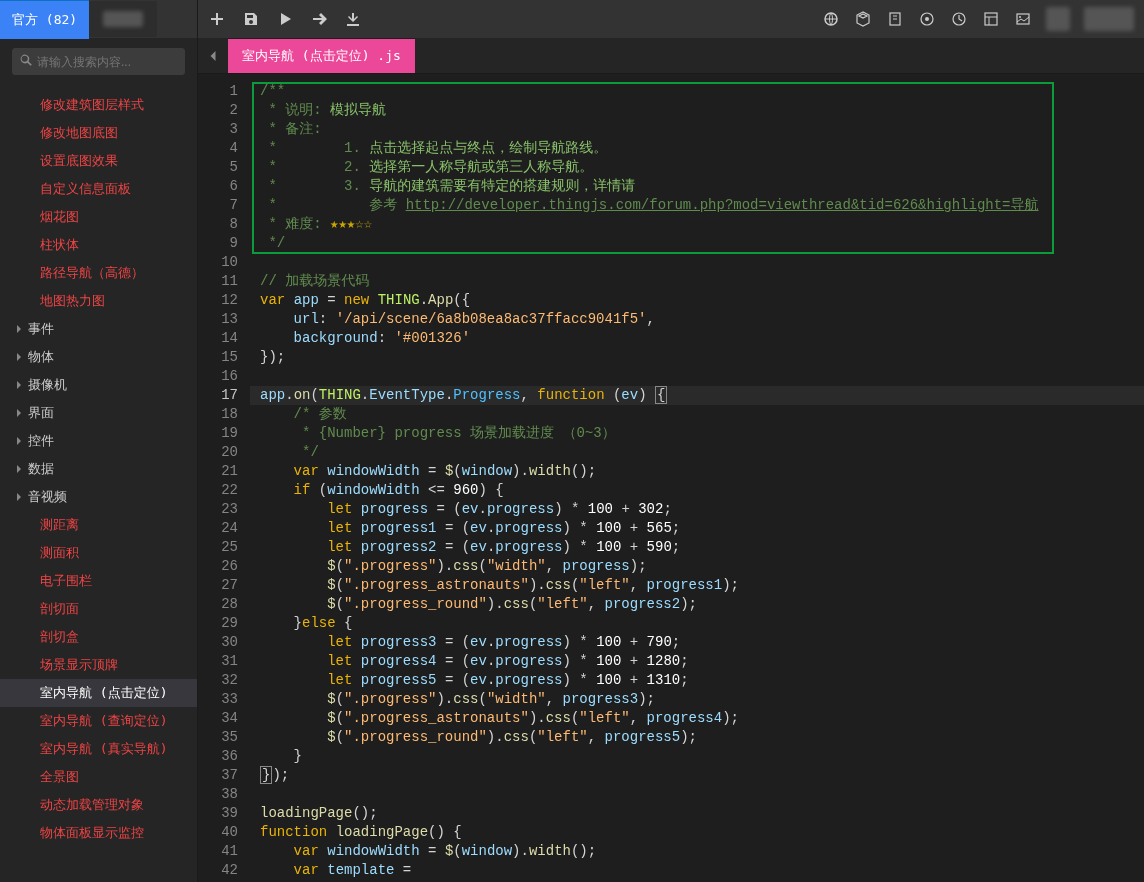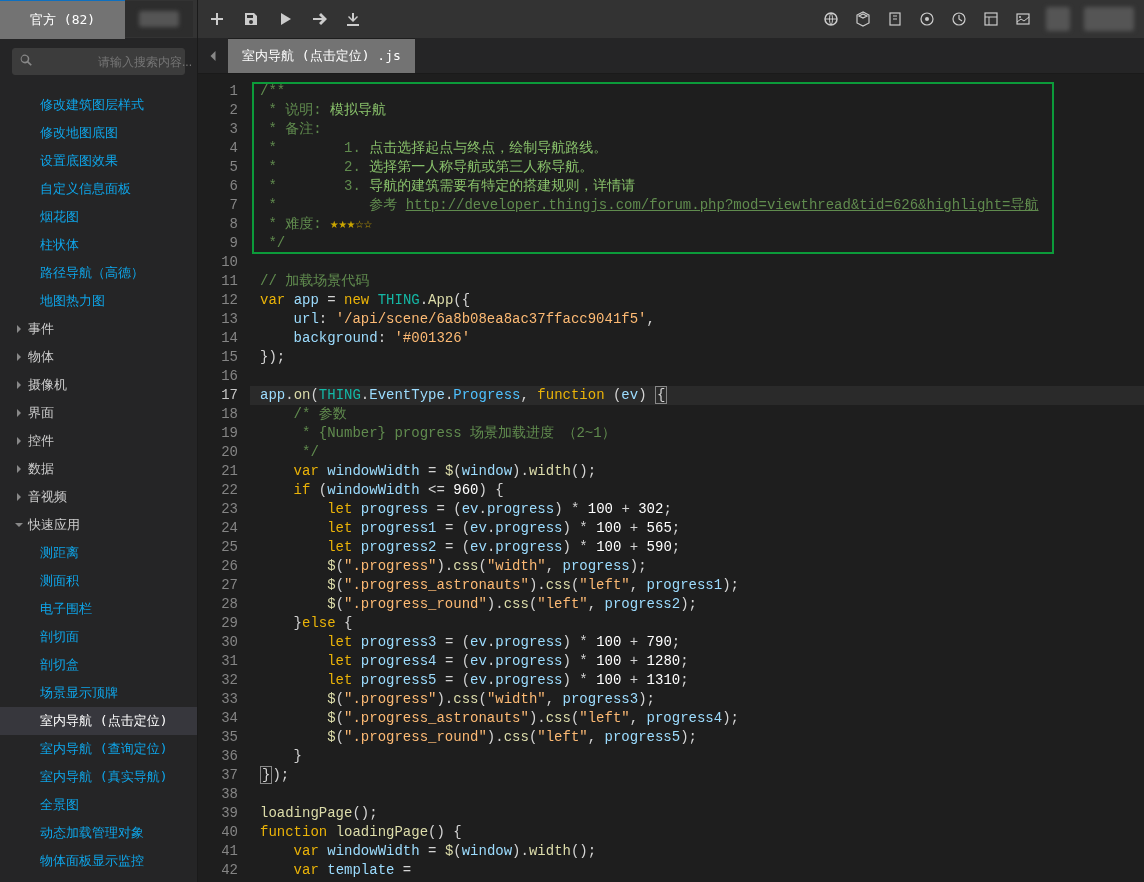--- a/index.html
+++ b/index.html
@@ -23,25 +23,25 @@
       display: flex;
       flex-direction: column;
     }
     .sidebar-header {
       display: flex;
       align-items: center;
       background: #333;
       height: 38px;
     }
     .sidebar-tab {
-      padding: 10px 30px;
+      padding: 10px 12px;
       color: #fff;
       font-size: 13px;
       border-top: 2px solid #0e70c0;
-      background: #737373;
+      background: #3b82f6;
     }
     .sidebar-tab-inactive {
       padding: 10px 14px;
       color: #888;
       background: #2d2d2d;
     }
     .search-box {
       margin: 10px 12px;
       display: flex;
       align-items: center;
@@ -51,32 +51,31 @@
       padding: 4px 6px;
     }
     .search-box svg { width: 14px; height: 14px; fill: #888; margin-right: 4px; }
     .search-box input {
       flex: 1;
       background: transparent;
       border: none;
       outline: none;
       color: #ccc;
       font-size: 12px;
-      text-align: right;
     }
     .tree {
       flex: 1;
       overflow-y: auto;
       padding-top: 6px;
     }
     .tree-item {
       display: flex;
       align-items: center;
       padding: 5px 8px 5px 26px;
-      color: #0ea5e9;
+      color: #ef4444;
       font-size: 13px;
       cursor: pointer;
       white-space: nowrap;
     }
     .tree-item.sub { padding-left: 40px; }
     .tree-item.selected { background: #37373d; color: #fff; }
     .tree-group {
       display: flex;
       align-items: center;
       padding: 5px 8px 5px 14px;
@@ -138,21 +137,21 @@
       display: flex;
       align-items: center;
       justify-content: center;
       cursor: pointer;
     }
     .tab-back svg { width: 10px; height: 10px; fill: #888; }
     .file-tab {
       display: flex;
       align-items: center;
       padding: 0 14px;
-      background: #737373;
+      background: #ec4899;
       color: #fff;
       font-size: 13px;
       border-top: 1px solid #1e1e1e;
     }
     
     .editor {
       flex: 1;
       display: flex;
       overflow: hidden;
       font-family: Consolas, "Courier New", monospace;
@@ -193,21 +192,21 @@
     }
     .current-line {
       background: #2a2a2a;
     }
     
     
     .c-comment { color: #608b4e; }
     .c-comment-bold { color: #88c06a; }
     .c-keyword { color: #eab308; }
     .c-var { color: #9cdcfe; }
-    .c-type { color: #14b8a6; }
+    .c-type { color: #bef264; }
     .c-string { color: #fdba74; }
     .c-const { color: #4fc1ff; }
     .c-func { color: #dcdcaa; }
     .c-num { color: #ffffff; }
     .c-op { color: #d4d4d4; }
     .c-punc { color: #d4d4d4; }
     .c-link { color: #608b4e; text-decoration: underline; }
     .c-star { color: #cca700; }
     
     .cursor-bracket {
@@ -297,28 +296,20 @@
       </div>
     <div class="tree-group">
         <span class="chevron">
           <svg viewBox="0 0 8 8">
             <path d="M2 0l4 4-4 4z"></path>
           </svg>
         </span>
         <span>音视频</span>
       </div>
 
-    <div class="tree-group">
-        <span class="chevron">
-          <svg viewBox="0 0 8 8">
-            <path d="M0 2l4 4 4-4z"></path>
-          </svg>
-        </span>
-        <span>快速应用</span>
-      </div>
     <div class="tree-item sub">测距离</div>
     <div class="tree-item sub">测面积</div>
     <div class="tree-item sub">电子围栏</div>
     <div class="tree-item sub">剖切面</div>
     <div class="tree-item sub">剖切盒</div>
     <div class="tree-item sub">场景显示顶牌</div>
     <div class="tree-item sub selected">室内导航 (点击定位)</div>
     <div class="tree-item sub">室内导航 (查询定位)</div>
     <div class="tree-item sub">室内导航 (真实导航)</div>
     <div class="tree-item sub">全景图</div>
@@ -474,21 +465,21 @@
       <div class="code-line"><span class="c-comment"> */</span></div>
       <div class="code-line"></div>
       <div class="code-line"><span class="c-comment">// 加载场景代码</span></div>
       <div class="code-line"><span class="c-keyword">var</span> <span class="c-var">app</span> <span class="c-op">=</span> <span class="c-keyword">new</span> <span class="c-type">THING</span><span class="c-punc">.</span><span class="c-func">App</span><span class="c-punc">({</span></div>
       <div class="code-line">    <span class="c-var">url</span><span class="c-punc">:</span> <span class="c-string">'/api/scene/6a8b08ea8ac37ffacc9041f5'</span><span class="c-punc">,</span></div>
       <div class="code-line">    <span class="c-var">background</span><span class="c-punc">:</span> <span class="c-string">'#001326'</span></div>
       <div class="code-line"><span class="c-punc">});</span></div>
       <div class="code-line"></div>
       <div class="code-line current-line"><span class="c-var">app</span><span class="c-punc">.</span><span class="c-func">on</span><span class="c-punc">(</span><span class="c-type">THING</span><span class="c-punc">.</span><span class="c-var">EventType</span><span class="c-punc">.</span><span class="c-const">Progress</span><span class="c-punc">,</span> <span class="c-keyword">function</span> <span class="c-punc">(</span><span class="c-var">ev</span><span class="c-punc">)</span> <span class="c-punc cursor-bracket">{</span></div>
       <div class="code-line">    <span class="c-comment">/* 参数</span></div>
-      <div class="code-line">    <span class="c-comment"> * {Number} progress 场景加载进度 （2~1）</span></div>
+      <div class="code-line">    <span class="c-comment"> * {Number} progress 场景加载进度 （0~3）</span></div>
       <div class="code-line">    <span class="c-comment"> */</span></div>
       <div class="code-line">    <span class="c-keyword">var</span> <span class="c-var">windowWidth</span> <span class="c-op">=</span> <span class="c-func">$</span><span class="c-punc">(</span><span class="c-var">window</span><span class="c-punc">).</span><span class="c-func">width</span><span class="c-punc">();</span></div>
       <div class="code-line">    <span class="c-keyword">if</span> <span class="c-punc">(</span><span class="c-var">windowWidth</span> <span class="c-op">&lt;=</span> <span class="c-num">960</span><span class="c-punc">) {</span></div>
       <div class="code-line">        <span class="c-keyword">let</span> <span class="c-var">progress</span> <span class="c-op">=</span> <span class="c-punc">(</span><span class="c-var">ev</span><span class="c-punc">.</span><span class="c-var">progress</span><span class="c-punc">)</span> <span class="c-op">*</span> <span class="c-num">100</span> <span class="c-op">+</span> <span class="c-num">302</span><span class="c-punc">;</span></div>
       <div class="code-line">        <span class="c-keyword">let</span> <span class="c-var">progress1</span> <span class="c-op">=</span> <span class="c-punc">(</span><span class="c-var">ev</span><span class="c-punc">.</span><span class="c-var">progress</span><span class="c-punc">)</span> <span class="c-op">*</span> <span class="c-num">100</span> <span class="c-op">+</span> <span class="c-num">565</span><span class="c-punc">;</span></div>
       <div class="code-line">        <span class="c-keyword">let</span> <span class="c-var">progress2</span> <span class="c-op">=</span> <span class="c-punc">(</span><span class="c-var">ev</span><span class="c-punc">.</span><span class="c-var">progress</span><span class="c-punc">)</span> <span class="c-op">*</span> <span class="c-num">100</span> <span class="c-op">+</span> <span class="c-num">590</span><span class="c-punc">;</span></div>
       <div class="code-line">        <span class="c-func">$</span><span class="c-punc">(</span><span class="c-string">".progress"</span><span class="c-punc">).</span><span class="c-func">css</span><span class="c-punc">(</span><span class="c-string">"width"</span><span class="c-punc">,</span> <span class="c-var">progress</span><span class="c-punc">);</span></div>
       <div class="code-line">        <span class="c-func">$</span><span class="c-punc">(</span><span class="c-string">".progress_astronauts"</span><span class="c-punc">).</span><span class="c-func">css</span><span class="c-punc">(</span><span class="c-string">"left"</span><span class="c-punc">,</span> <span class="c-var">progress1</span><span class="c-punc">);</span></div>
       <div class="code-line">        <span class="c-func">$</span><span class="c-punc">(</span><span class="c-string">".progress_round"</span><span class="c-punc">).</span><span class="c-func">css</span><span class="c-punc">(</span><span class="c-string">"left"</span><span class="c-punc">,</span> <span class="c-var">progress2</span><span class="c-punc">);</span></div>
       <div class="code-line">    <span class="c-punc">}</span><span class="c-keyword">else</span> <span class="c-punc">{</span></div>

